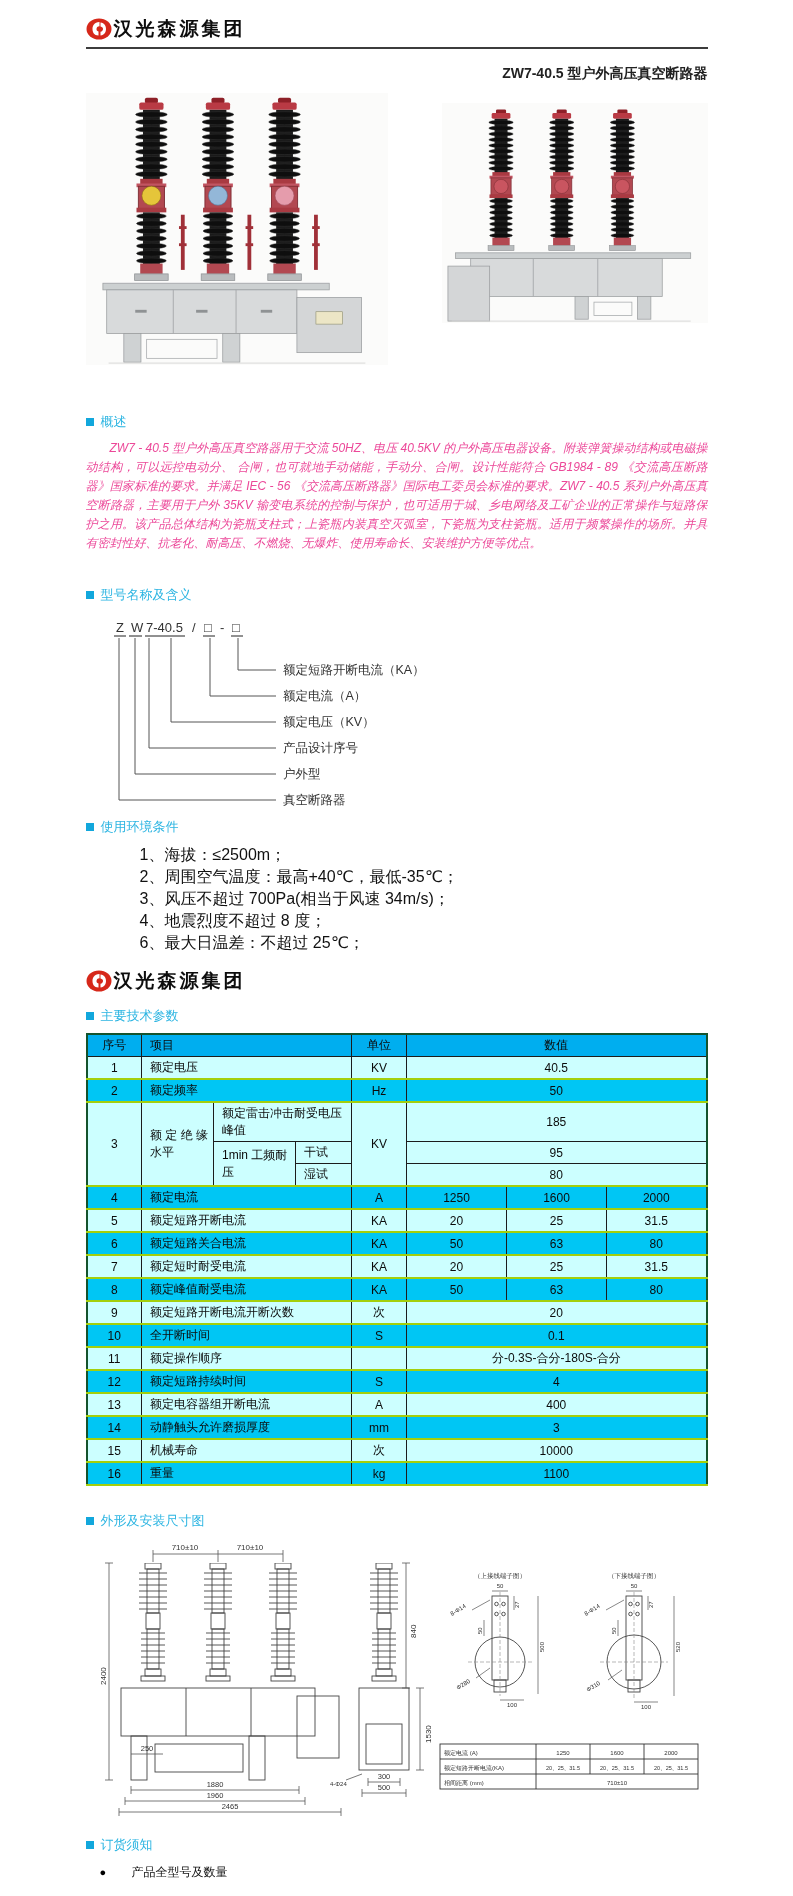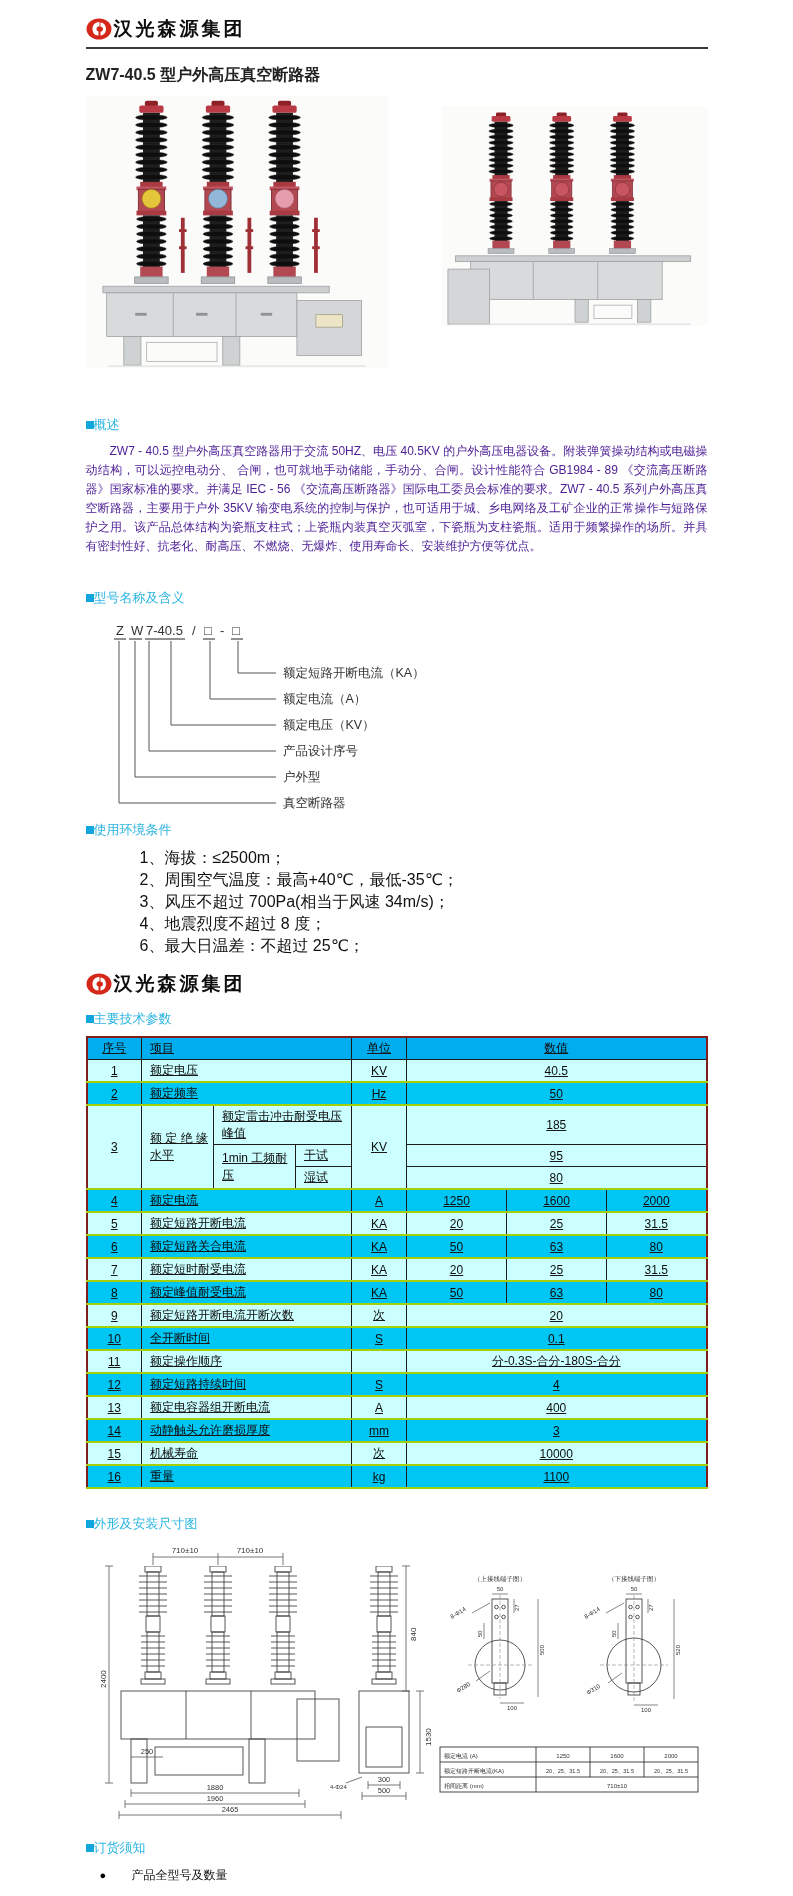--- a/index.html
+++ b/index.html
@@ -8,38 +8,38 @@
     font-family: "Liberation Sans", "DejaVu Sans", sans-serif; color: #1a1a1a;
   }
   .page { width: 622px; margin: 0 auto; padding: 16px 0 20px; }
 
   
   .hdr { display: flex; align-items: center; gap: 2px; padding-bottom: 5px; }
   .hdr.first { border-bottom: 2px solid #3c3c3c; }
   .hdr.second { margin-top: 14px; }
   .brand-name { font-size: 19px; font-weight: bold; letter-spacing: 3px; color: #0d0d0d; }
 
-  .doc-title { text-align: left; font-size: 16px; font-weight: 600; color: #222; margin: 16px 0 10px; }
+  .doc-title { text-align: right; font-size: 14px; font-weight: 600; color: #222; margin: 16px 0 10px; }
 
   .photos { display: flex; justify-content: space-between; align-items: flex-start; margin-top: 4px; }
   .photo { background: #fbfbfa; }
 
-  .sec-head { display: flex; align-items: center; margin: 0 0 8px; }
+  .sec-head { display: flex; align-items: center; gap: 7px; margin: 0 0 8px; }
   .sq { width: 8px; height: 8px; background: #12a7dc; flex: 0 0 auto; }
   .sec-title { color: #2db5e2; font-size: 13px; font-weight: 500; }
 
   .sec-overview { margin-top: 48px; }
-  .overview-text { font-size: 12px; line-height: 19px; text-align: justify; text-indent: 2em; color: #4c1d95; margin: 0; }
+  .overview-text { font-size: 12px; line-height: 19px; text-align: justify; text-indent: 2em; color: #ec4899; margin: 0; font-style: italic; }
 
   .sec-model { margin-top: 33px; }
   .sec-env  { margin-top: 2px; }
   .env-list { list-style: none; margin: 2px 0 0; padding: 0 0 0 54px; font-size: 16px; line-height: 22px; color: #111; }
 
   .sec-params { margin-top: 8px; }
-  table.params { border-collapse: collapse; width: 622px; table-layout: fixed; font-size: 12px; border: 2px solid #7f1d1d; text-decoration: underline; }
+  table.params { border-collapse: collapse; width: 622px; table-layout: fixed; font-size: 12px; border: 2px solid #14532d; }
   .params td { border: 1px solid #1c1c1c; text-align: center; padding: 2px 2px; height: 19px; color: #0b0b0b; overflow: hidden; }
   .params td.item { text-align: left; padding-left: 8px; }
   .params tr.r-head td { background: #00aeef; }
   .params tr.r-light td { background: #ccffff; }
   .params tr.r-dark td { background: #00c6f4; border-top: 2px solid #a4cf0b; border-bottom: 2px solid #a4cf0b; }
 
   .sec-dims { margin-top: 26px; }
   .drawing text { fill: #333; }
   .sec-order { margin-top: 6px; }
   .order-list { list-style: none; margin: 4px 0 0; padding: 0 0 0 14px; font-size: 12px; line-height: 21px; color: #111; }

